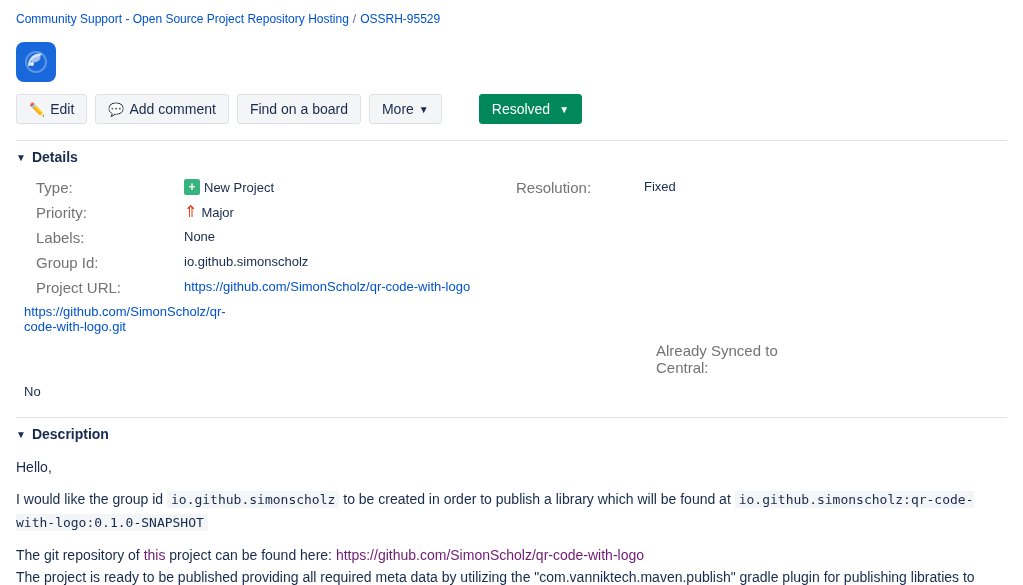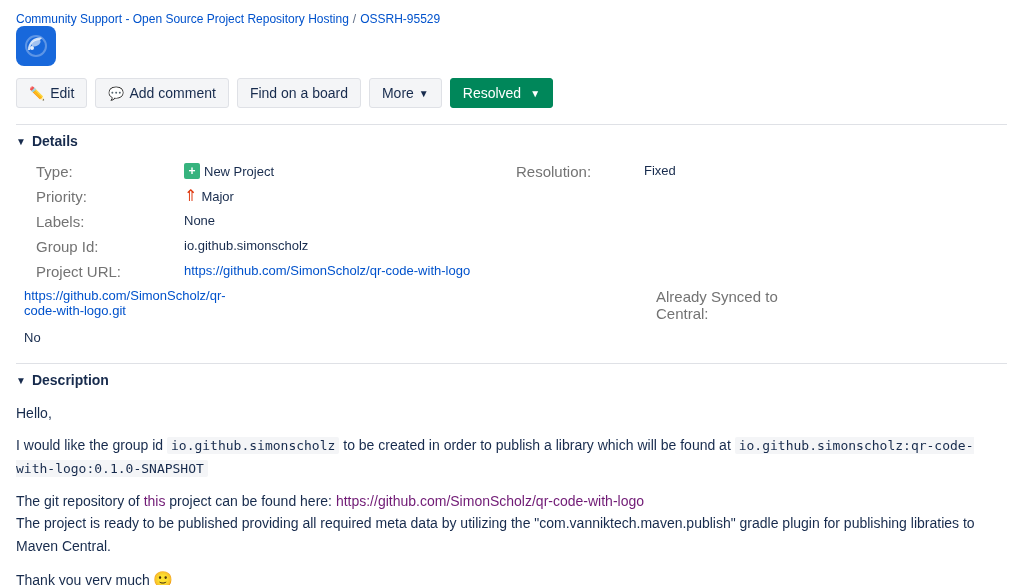--- a/index.html
+++ b/index.html
@@ -43,20 +43,21 @@
       color: #172b4d;
       font-size: 14px;
       cursor: pointer;
       white-space: nowrap;
     }
     .btn-primary {
       background: #00875a;
       color: #fff;
       border: 1px solid #00875a;
       border-radius: 3px;
+      margin-left: 29px;
     }
     .btn-primary .dropdown-arrow { margin-left: 4px; }
 
     .section-header {
       display: flex;
       align-items: center;
       gap: 6px;
       font-weight: 700;
       font-size: 14px;
       color: #172b4d;
@@ -121,21 +122,21 @@
       border-radius: 2px;
       padding: 1px 4px;
       font-family: monospace;
       font-size: 13px;
     }
     .emoji { font-size: 16px; }
   </style>
 </head>
 <body>
 
-<div style="display:flex;align-items:center;gap:4px;margin-bottom:0;font-size:12px;">
+<div style="display:flex;align-items:center;gap:4px;margin-bottom:16px;font-size:12px;">
   <a href="#" style="color:#0052cc;text-decoration:none;">Community Support - Open Source Project Repository Hosting</a>
   <span style="color:#5e6c84;">/</span>
   <a href="#" style="color:#0052cc;text-decoration:none;">OSSRH-95529</a>
 </div>
 
 <div class="issue-title-row">
   <svg class="logo-icon" viewBox="0 0 40 40" xmlns="http://www.w3.org/2000/svg">
     <rect width="40" height="40" rx="8" fill="#1868DB"></rect>
     <circle cx="20" cy="20" r="10" fill="none" stroke="#fff" stroke-width="2" opacity="0.3"></circle>
     <path d="M14 24 C14 18, 18 14, 24 14 L26 12 C19 10, 12 16, 12 24 Z" fill="#fff" opacity="0.8"></path>
@@ -205,21 +206,21 @@
   </span>
   <span class="detail-label"></span>
   <span class="detail-value"></span>
 
   <span class="detail-value">
     <a href="#" style="color:#0052cc;text-decoration:none;">https://github.com/SimonScholz/qr-code-with-logo.git</a>
   </span>
   <span class="detail-label"></span>
   <span class="detail-value"></span>
 
-  <span class="detail-label" style="padding-left:20px;">Already Synced to<br>Central:</span>
+  <span class="detail-label" style="padding-left:20px;margin-top:38px;">Already Synced to<br>Central:</span>
   <span class="detail-value">No</span>
   <span class="detail-label"></span>
   <span class="detail-value"></span>
 </div>
 
 <div class="section-header" style="margin-top:4px;">
   <span class="chevron">▼</span>
   <span>Description</span>
 </div>
 

